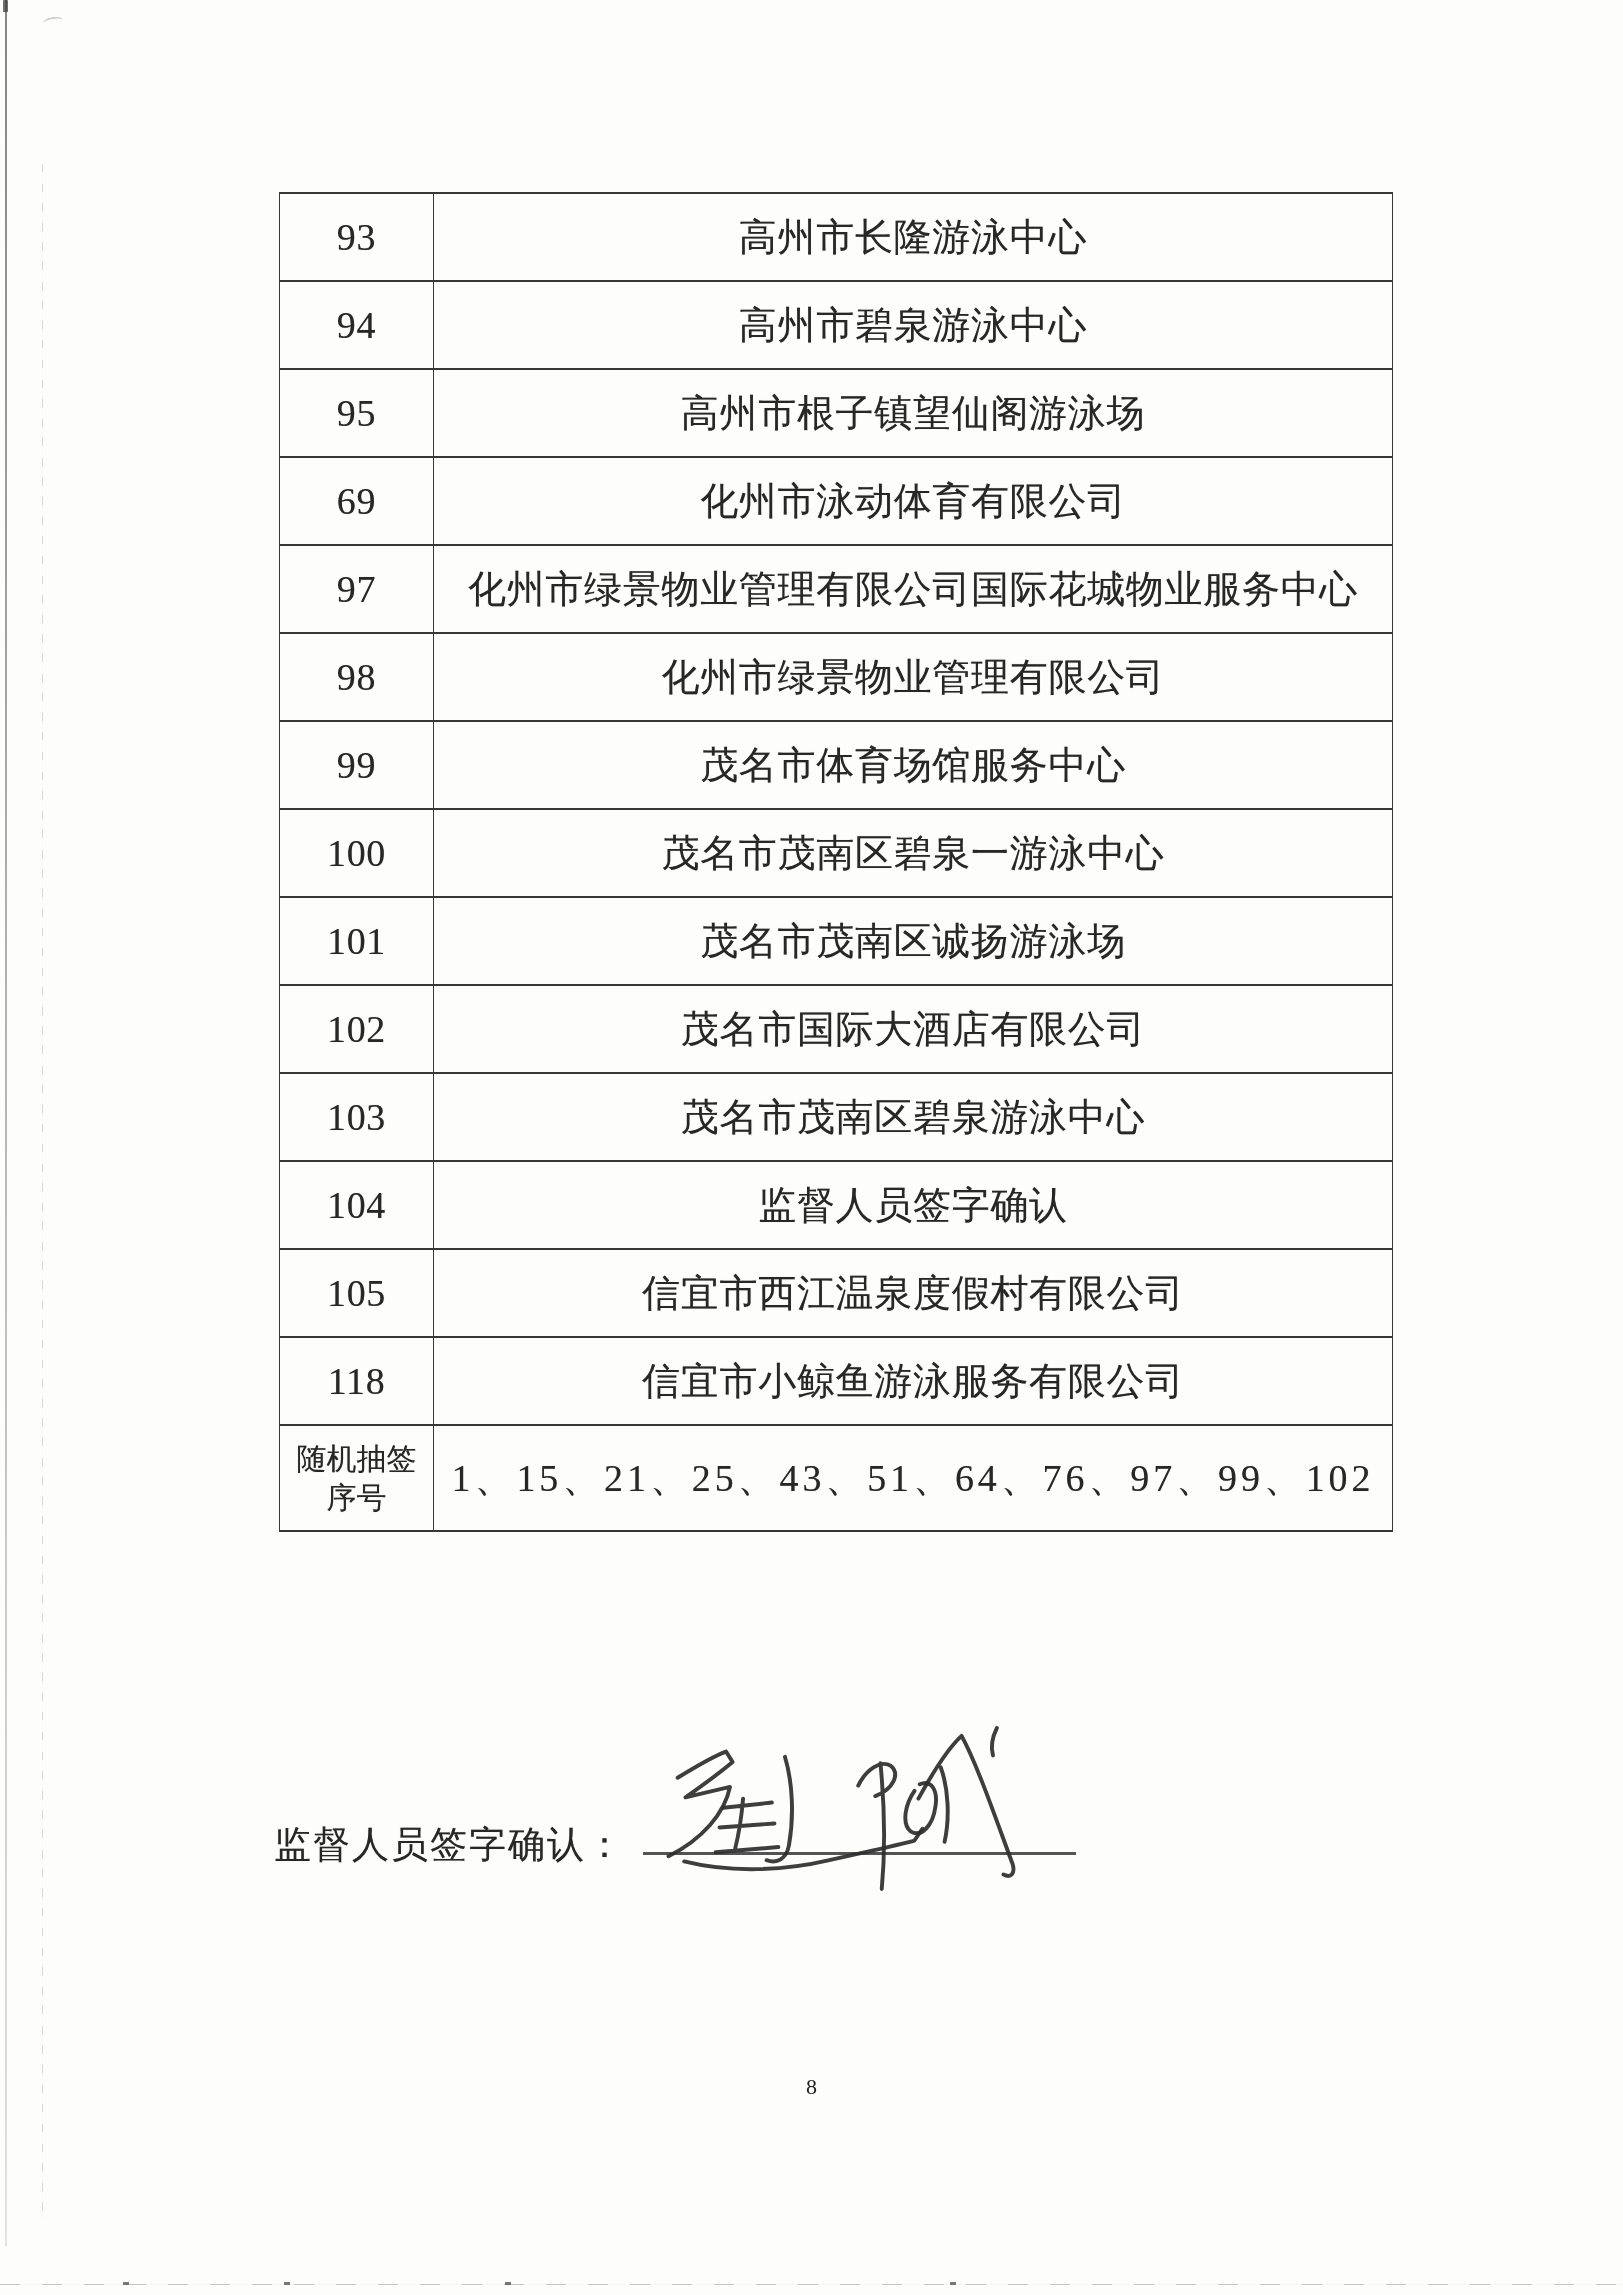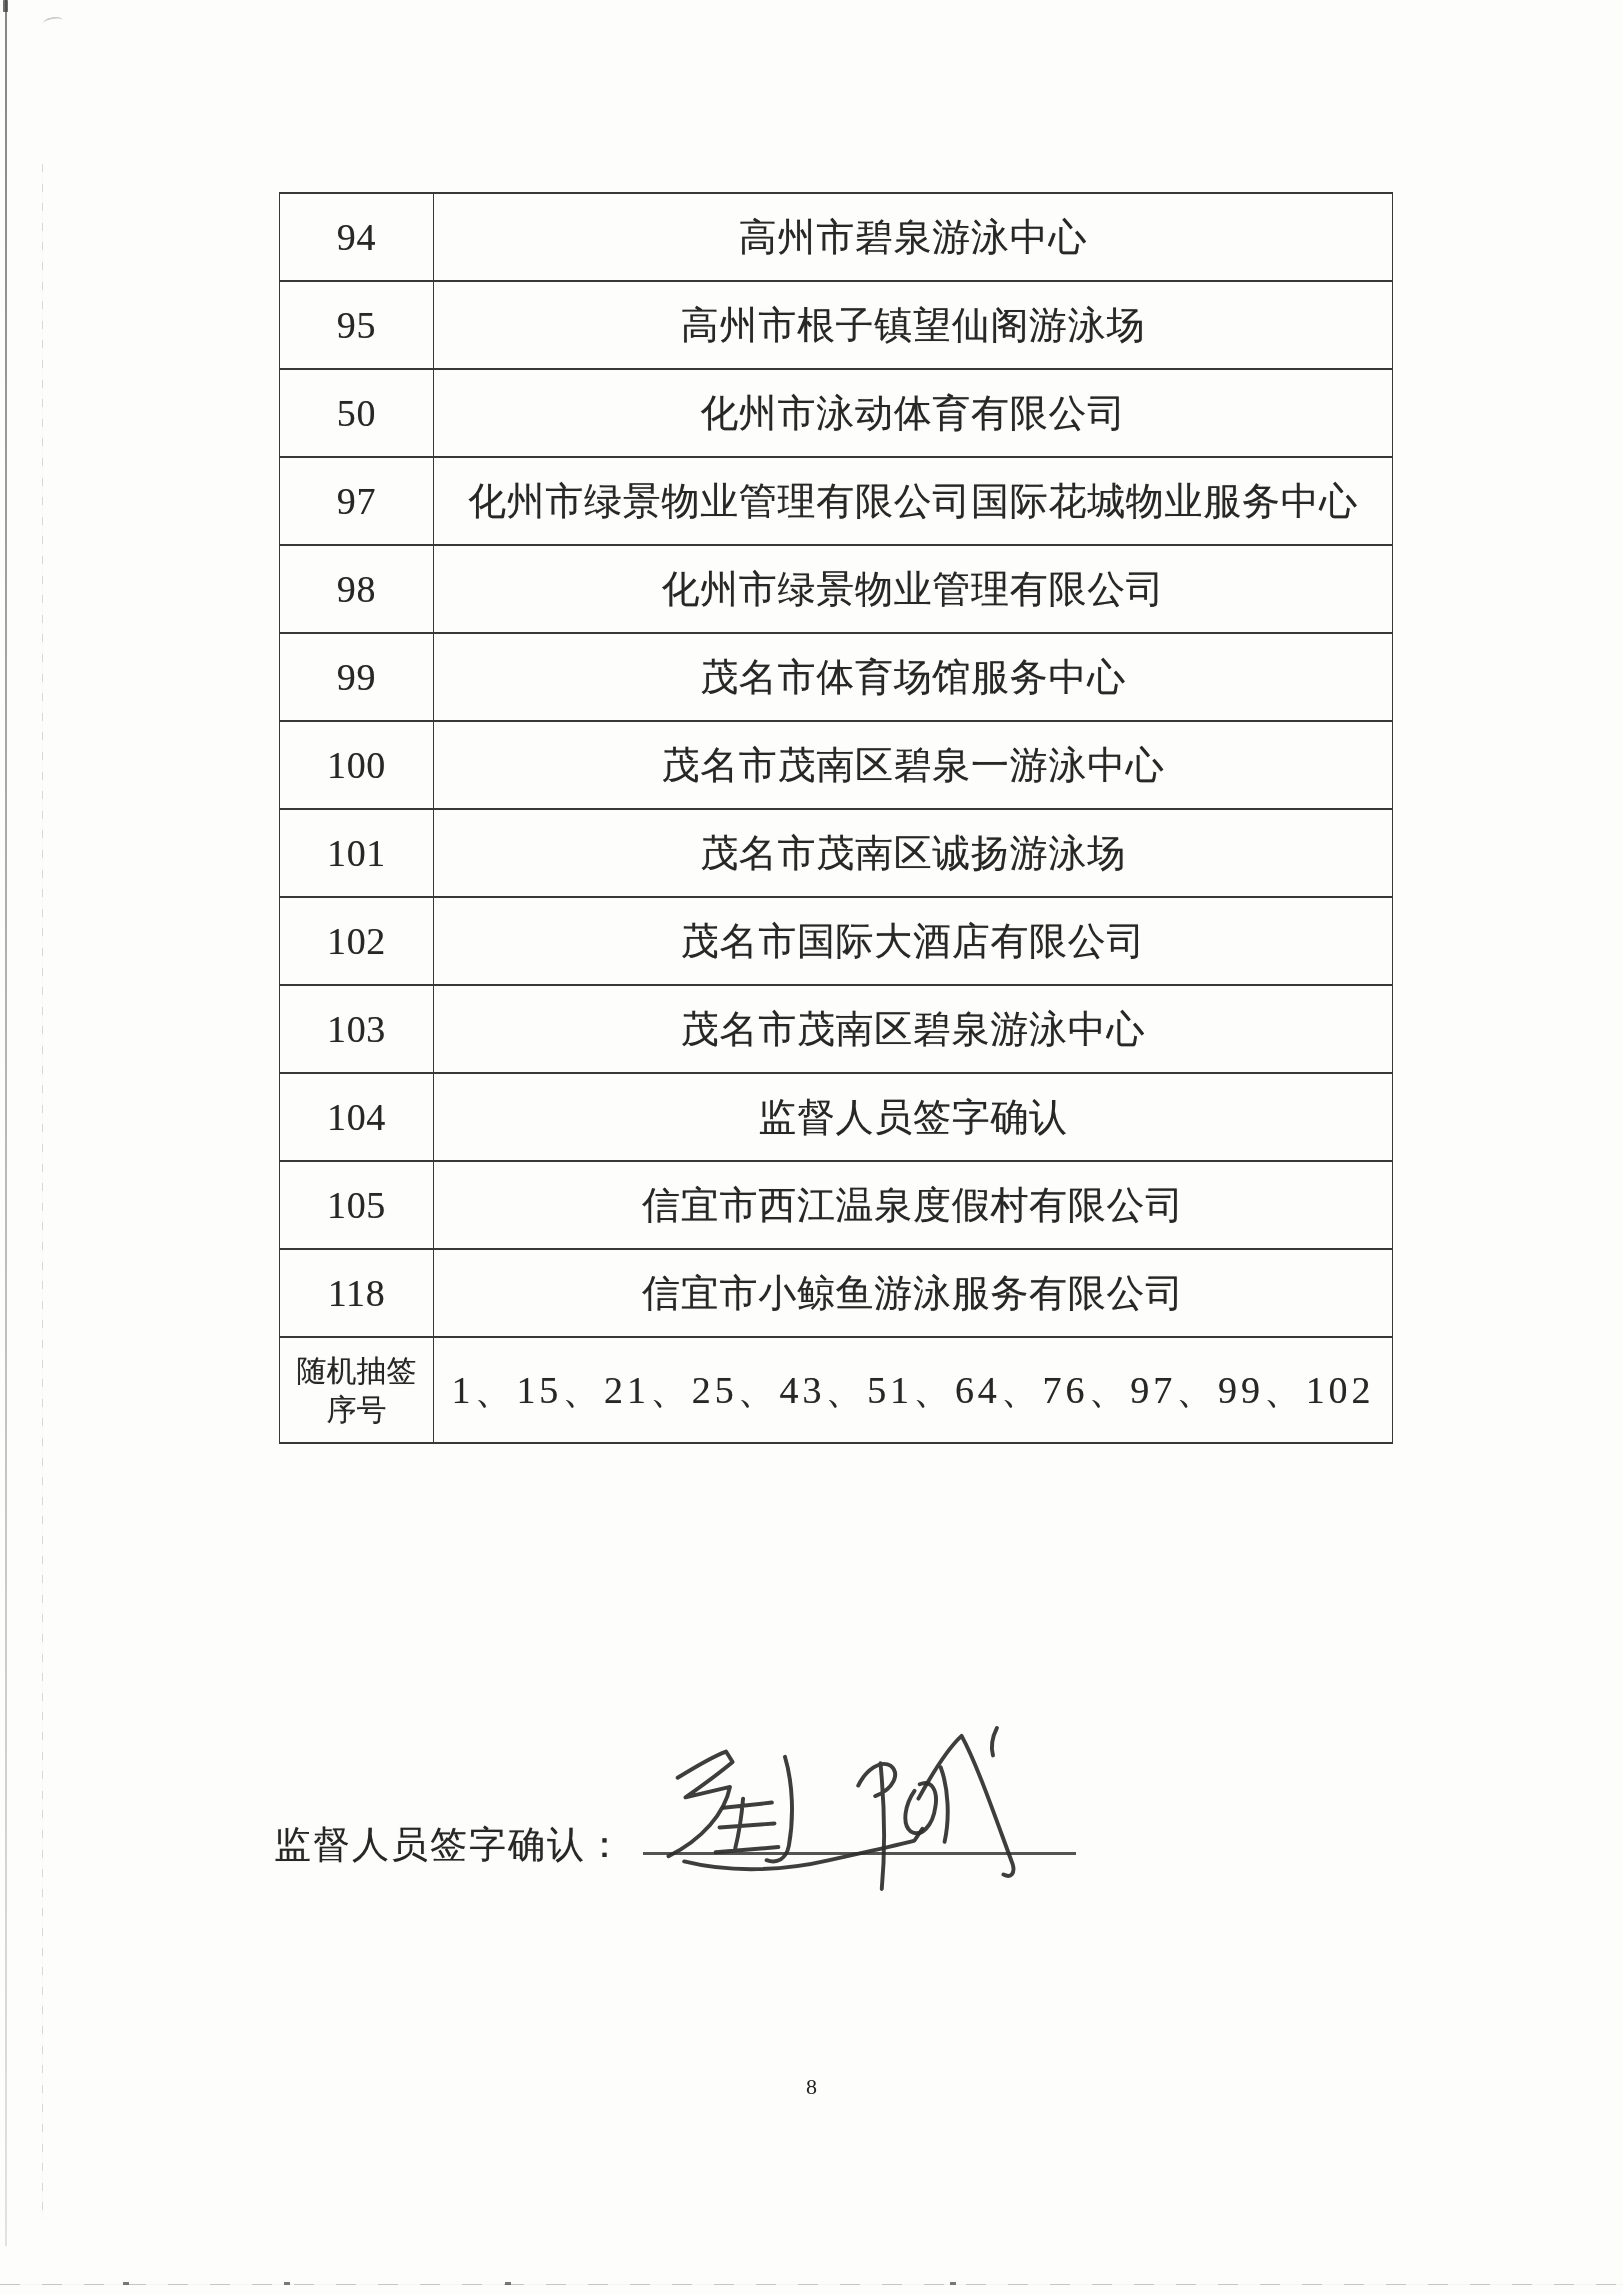--- a/index.html
+++ b/index.html
@@ -71,29 +71,33 @@
   <div class="art-tick" style="left:505px;"></div>
   <div class="art-tick" style="left:950px;"></div>
 
   <table class="facilities">
     <colgroup>
         <col style="width:154px">
         <col style="width:959px">
       </colgroup>
     <tbody>
       <tr class="data-row">
+        <td class="serial">93</td>
+        <td class="fname">高州市长隆游泳中心</td>
+      </tr>
+      <tr class="data-row">
         <td class="serial">94</td>
         <td class="fname">高州市碧泉游泳中心</td>
       </tr>
       <tr class="data-row">
         <td class="serial">95</td>
         <td class="fname">高州市根子镇望仙阁游泳场</td>
       </tr>
       <tr class="data-row">
-        <td class="serial">50</td>
+        <td class="serial">69</td>
         <td class="fname">化州市泳动体育有限公司</td>
       </tr>
       <tr class="data-row">
         <td class="serial">97</td>
         <td class="fname">化州市绿景物业管理有限公司国际花城物业服务中心</td>
       </tr>
       <tr class="data-row">
         <td class="serial">98</td>
         <td class="fname">化州市绿景物业管理有限公司</td>
       </tr>

